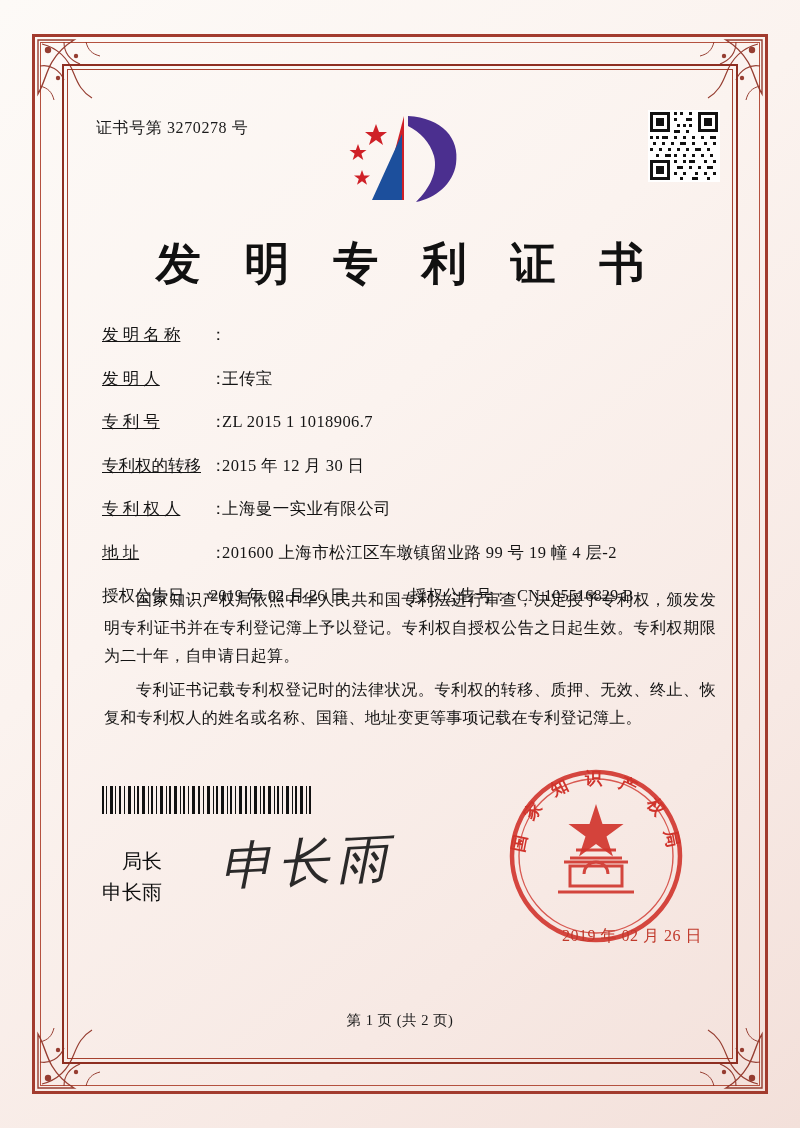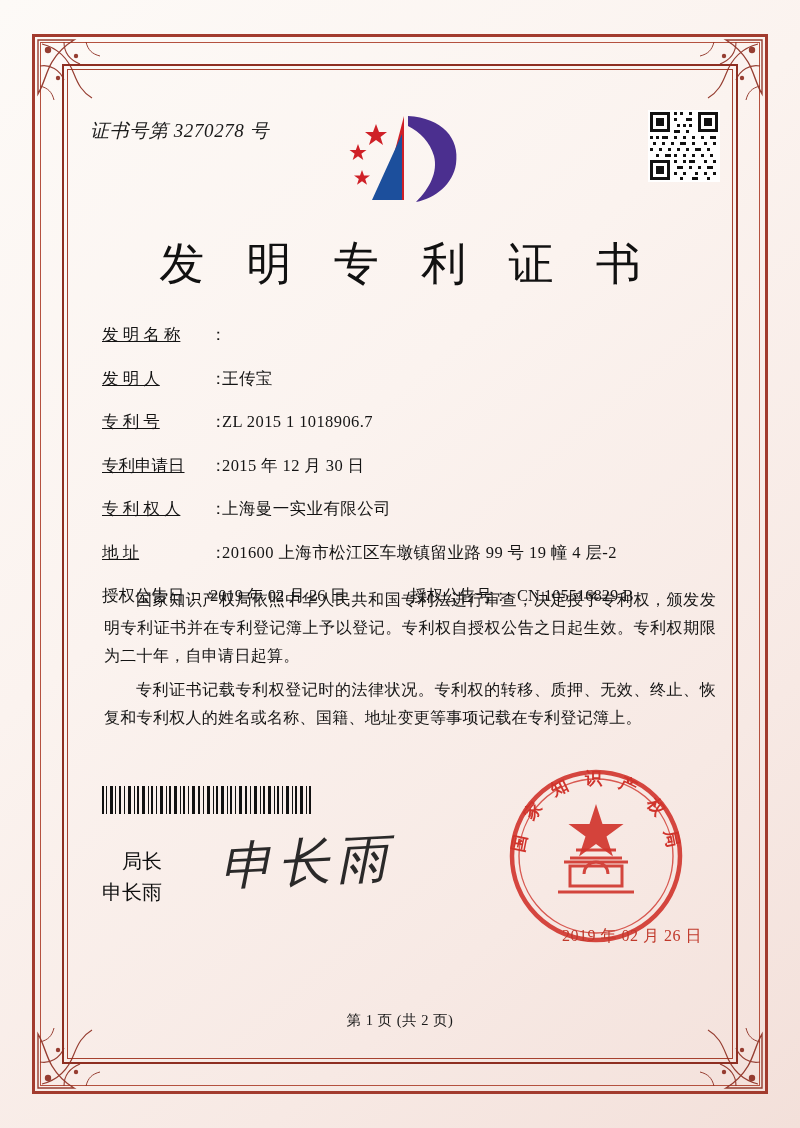--- a/index.html
+++ b/index.html
@@ -78,27 +78,26 @@
   .content {
     position: absolute;
     left: 80px;
     top: 86px;
     right: 80px;
     bottom: 86px;
   }
 
   .cert-no {
     position: absolute;
-    left: 10px;
+    left: 16px;
     top: 32px;
-    font-size: 19px;
+    font-size: 16px;
     color: #1a1a1a;
     letter-spacing: 0.6px;
     font-family: "Liberation Serif", serif;
-    font-style: italic;
   }
 
   
   .logo {
     position: absolute;
     left: 258px;
     top: 22px;
     width: 130px;
     height: 105px;
   }
@@ -116,21 +115,21 @@
 
   .title {
     position: absolute;
     left: 0;
     right: 0;
     top: 148px;
     text-align: center;
     font-size: 45px;
     letter-spacing: 14px;
     color: #111;
-    font-weight: normal;
+    font-weight: bold;
     font-family: "DejaVu Serif", serif;
     text-indent: 14px;
   }
 
   .fields {
     position: absolute;
     left: 22px;
     right: 0;
     top: 238px;
   }
@@ -423,21 +422,21 @@
       <div class="field-row">
         <div class="f-label">
             <span>专 利 号</span>
           </div>
         <div class="f-colon">：</div>
         <div class="f-value">ZL 2015 1 1018906.7</div>
       </div>
 
       <div class="field-row">
         <div class="f-label">
-            <span>专利申请日</span>
+            <span>专利权的转移</span>
           </div>
         <div class="f-colon">：</div>
         <div class="f-value">2015 年 12 月 30 日</div>
       </div>
 
       <div class="field-row">
         <div class="f-label">
             <span>专 利 权 人</span>
           </div>
         <div class="f-colon">：</div>

